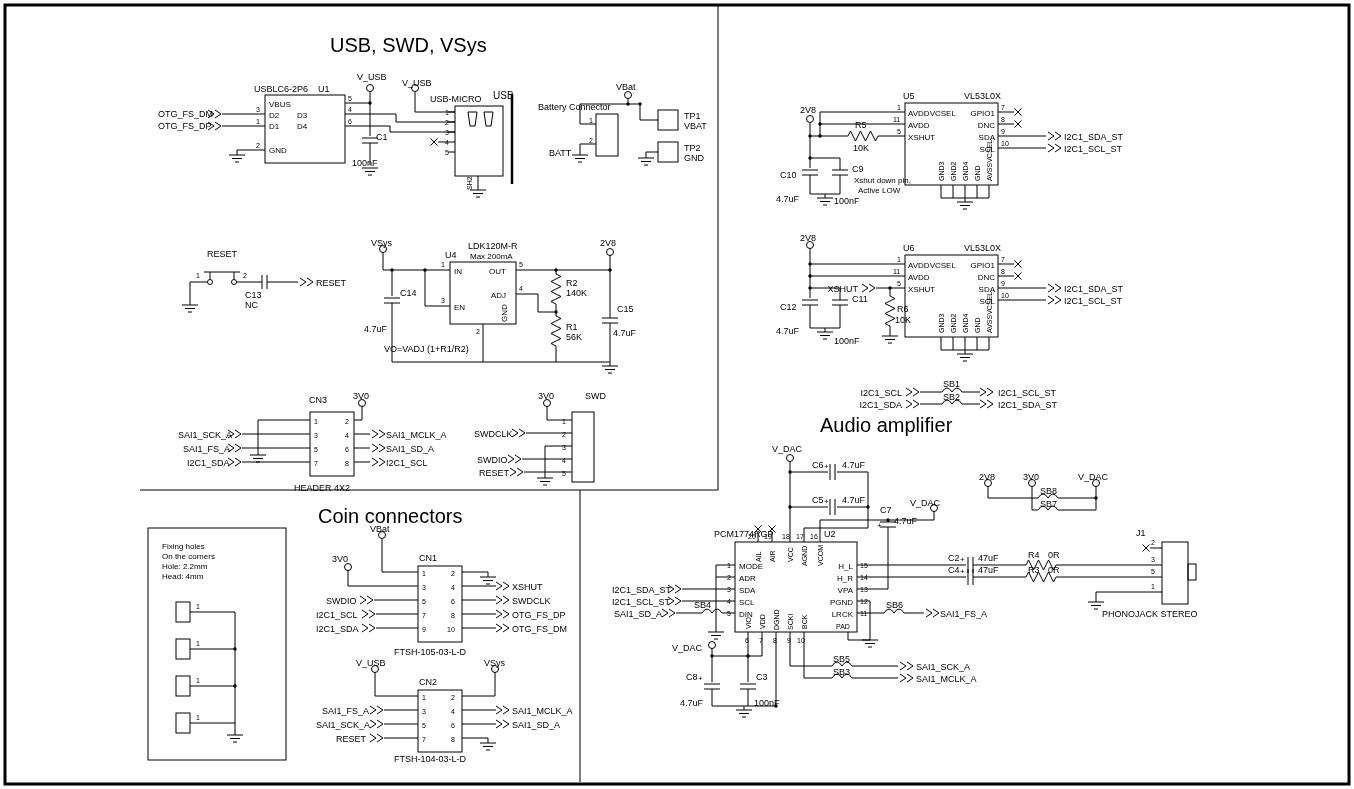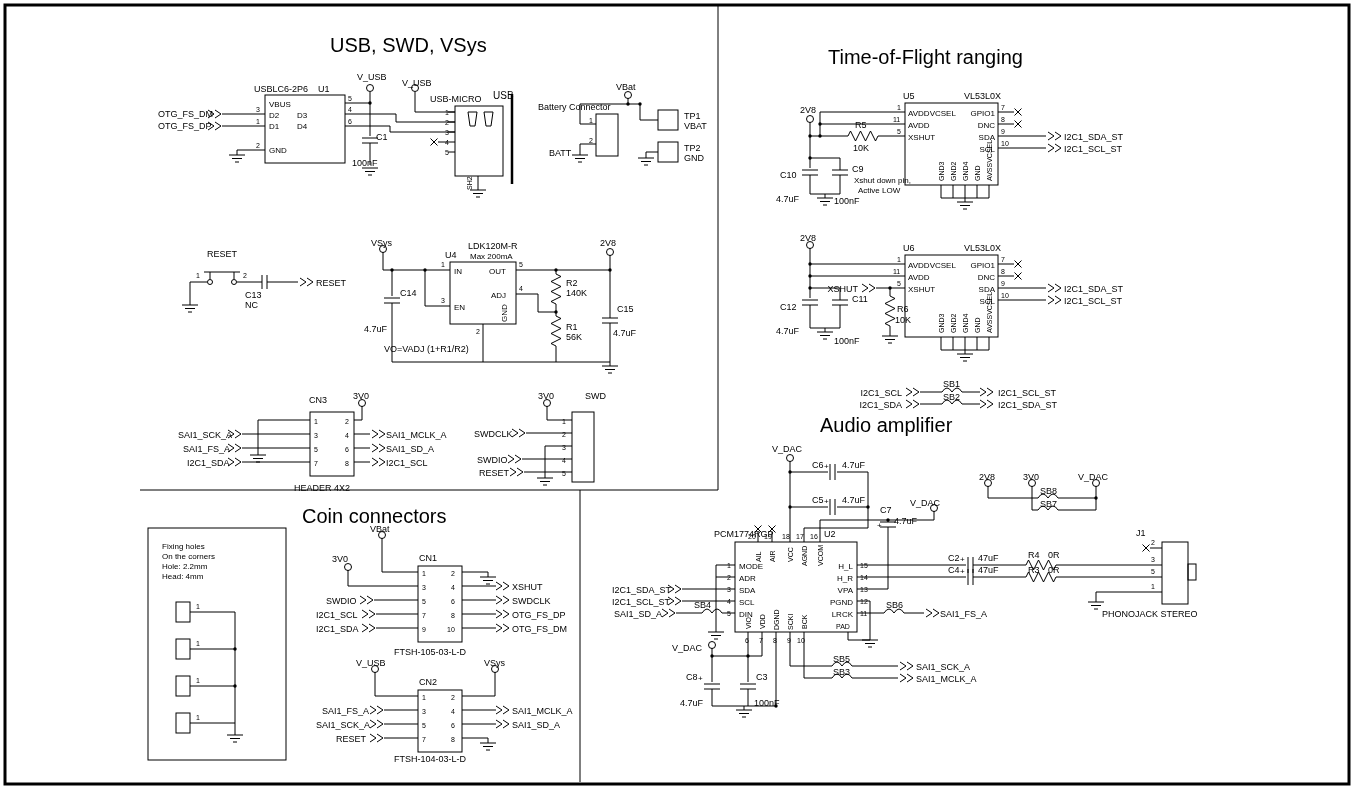--- a/index.html
+++ b/index.html
@@ -578,17 +578,16 @@
         <text x="672" y="651" font-size="9">V_DAC</text>
         <text x="686" y="680" font-size="9">C8</text>
         <text x="698" y="681" font-size="8">+</text>
         <text x="680" y="706" font-size="9">4.7uF</text>
         <text x="756" y="680" font-size="9">C3</text>
         <text x="754" y="706" font-size="9">100nF</text>
       </g>
   </svg>
 
   <div class="title" style="left:330px;top:34px">USB, SWD, VSys</div>
-  <div class="title" style="left:828px;top:46px">Time-of-Flight ranging</div>
-  <div class="title" style="left:302px;top:505px">Coin connectors</div>
+  <div class="title" style="left:318px;top:505px">Coin connectors</div>
   <div class="title" style="left:820px;top:414px">Audio amplifier</div>
 
 </div>
 
 </body></html>

